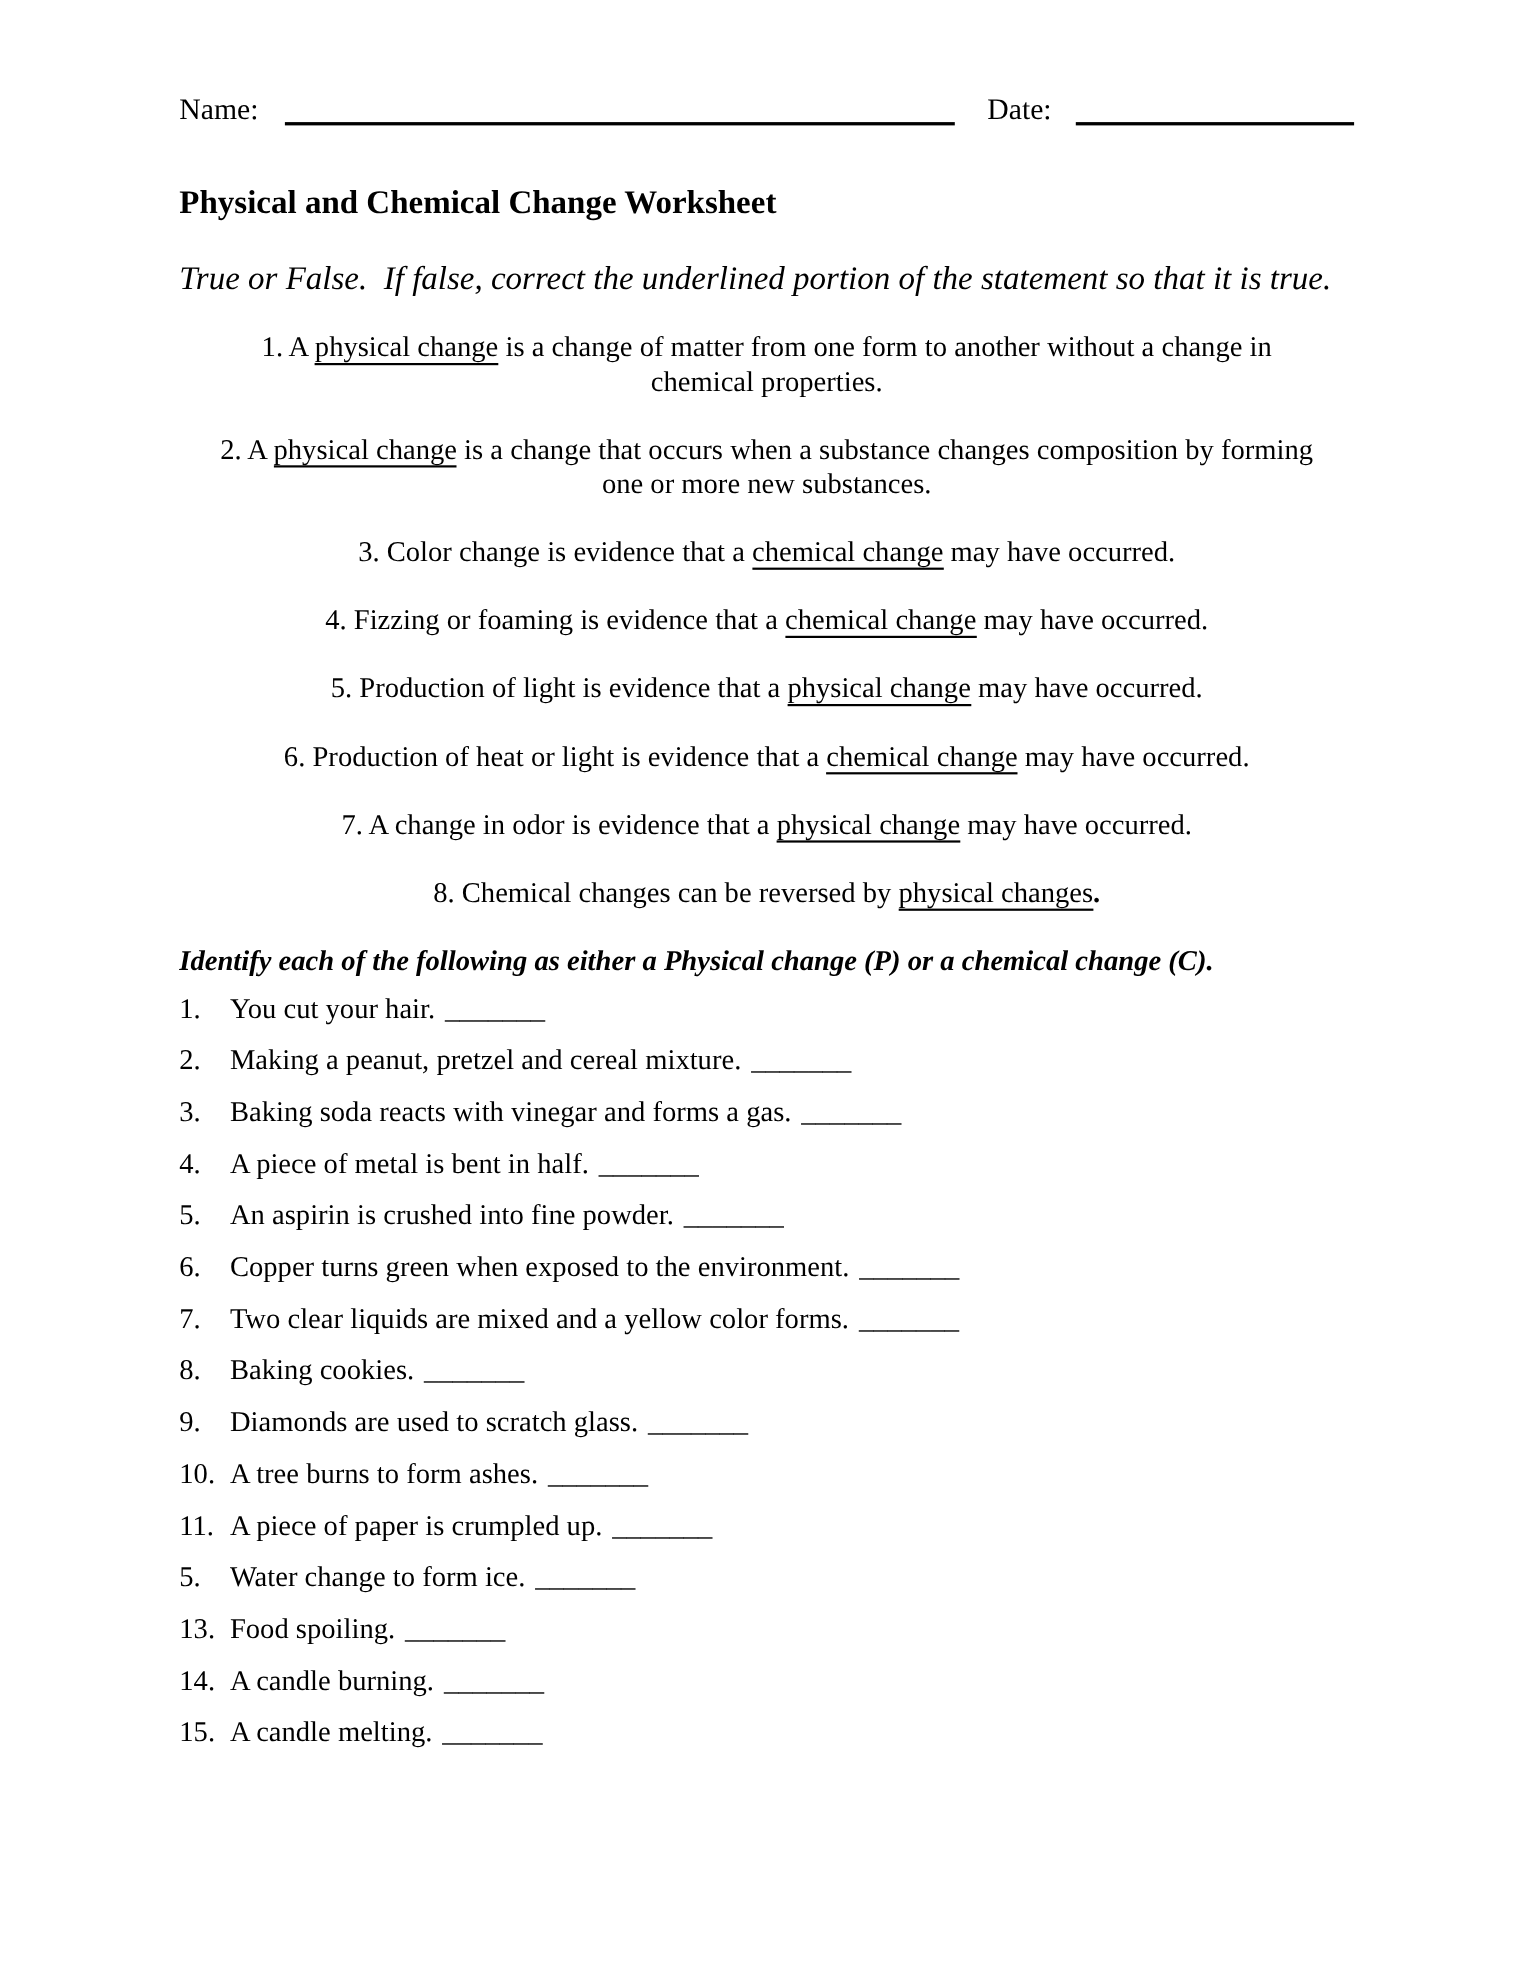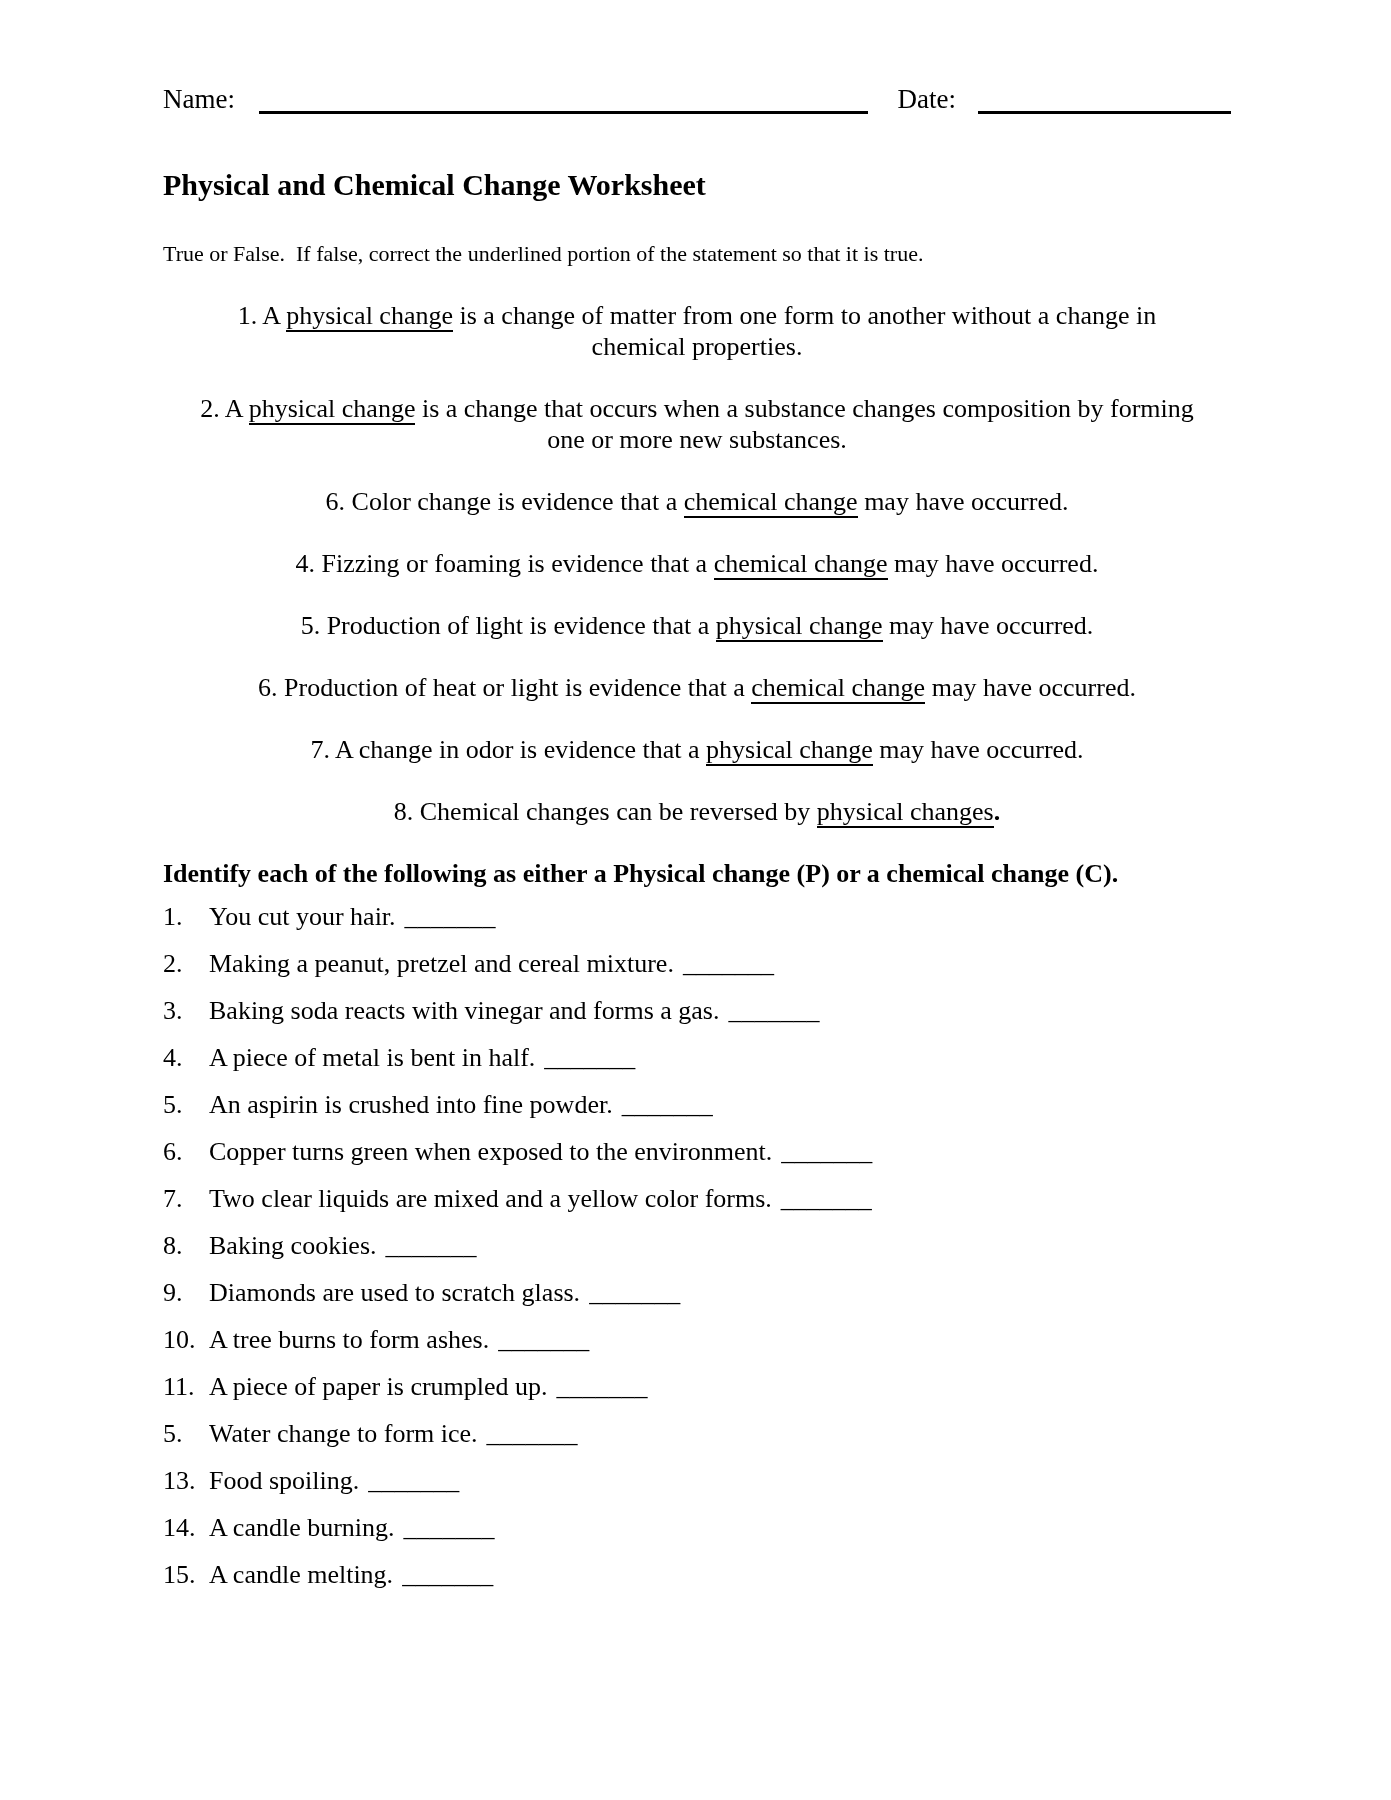--- a/index.html
+++ b/index.html
@@ -17,29 +17,29 @@
   
   .name-row { display:flex; font-size:27px; line-height:30px;gap:20px; }
   .name-row .label { white-space:nowrap; }
   .fill-line  { flex:1 1 auto; border-bottom:3px solid #000; margin:0 10px 0 4px; }
   .date-line  { width:253px; flex:0 0 auto; border-bottom:3px solid #000; margin-left:2px; }
 
   
   .title { font-size:30px; font-weight:bold; line-height:38px; margin:52px 0 0 0; }
 
   
-  .instructions { font-size:22px; line-height:31px; margin:34px 0 0 0; }
+  .instructions { font-size:30px; font-style:italic; line-height:31px; margin:34px 0 0 0; }
 
   
   .tf { font-size:26px; line-height:31px; margin:31px 0 0 0; white-space:pre-line;text-align:center; }
   .tf .u { border-bottom:2.5px solid #000; }
   .tf .bold-end { font-weight:bold; }
 
   
-  .identify-header { font-size:26px; font-weight:bold; line-height:31px; margin:31px 0 0 0; }
+  .identify-header { font-size:26px; font-weight:bold; line-height:31px; margin:31px 0 0 0;font-style:italic; }
   .identify-list { margin-top:4px; }
   .id-row { font-size:26px; line-height:47px; white-space:nowrap; }
   .id-row .num { display:inline-block; width:46px; }
   .id-row .blank { margin-left:9px; letter-spacing:0; }
 </style>
 </head>
 <body>
 
 <div class="page">
 
@@ -53,21 +53,21 @@
   <div class="title">Physical and Chemical Change Worksheet</div>
 
   <div class="instructions">True or False.&nbsp; If false, correct the underlined portion of the statement so that it is true.</div>
 
   <p class="tf"><span>1. A </span><span class="u">physical change</span><span> is a change of matter from one form to another without a change in
 chemical properties.</span><span class="bold-end"></span></p>
 
   <p class="tf"><span>2. A </span><span class="u">physical change</span><span> is a change that occurs when a substance changes composition by forming
 one or more new substances.</span><span class="bold-end"></span></p>
 
-  <p class="tf"><span>6. Color change is evidence that a </span><span class="u">chemical change</span><span> may have occurred.</span><span class="bold-end"></span></p>
+  <p class="tf"><span>3. Color change is evidence that a </span><span class="u">chemical change</span><span> may have occurred.</span><span class="bold-end"></span></p>
 
   <p class="tf"><span>4. Fizzing or foaming is evidence that a </span><span class="u">chemical change</span><span> may have occurred.</span><span class="bold-end"></span></p>
 
   <p class="tf"><span>5. Production of light is evidence that a </span><span class="u">physical change</span><span> may have occurred.</span><span class="bold-end"></span></p>
 
   <p class="tf"><span>6. Production of heat or light is evidence that a </span><span class="u">chemical change</span><span> may have occurred.</span><span class="bold-end"></span></p>
 
   <p class="tf"><span>7. A change in odor is evidence that a </span><span class="u">physical change</span><span> may have occurred.</span><span class="bold-end"></span></p>
 
   <p class="tf"><span>8. Chemical changes can be reversed by </span><span class="u">physical changes</span><span></span><span class="bold-end">.</span></p>

